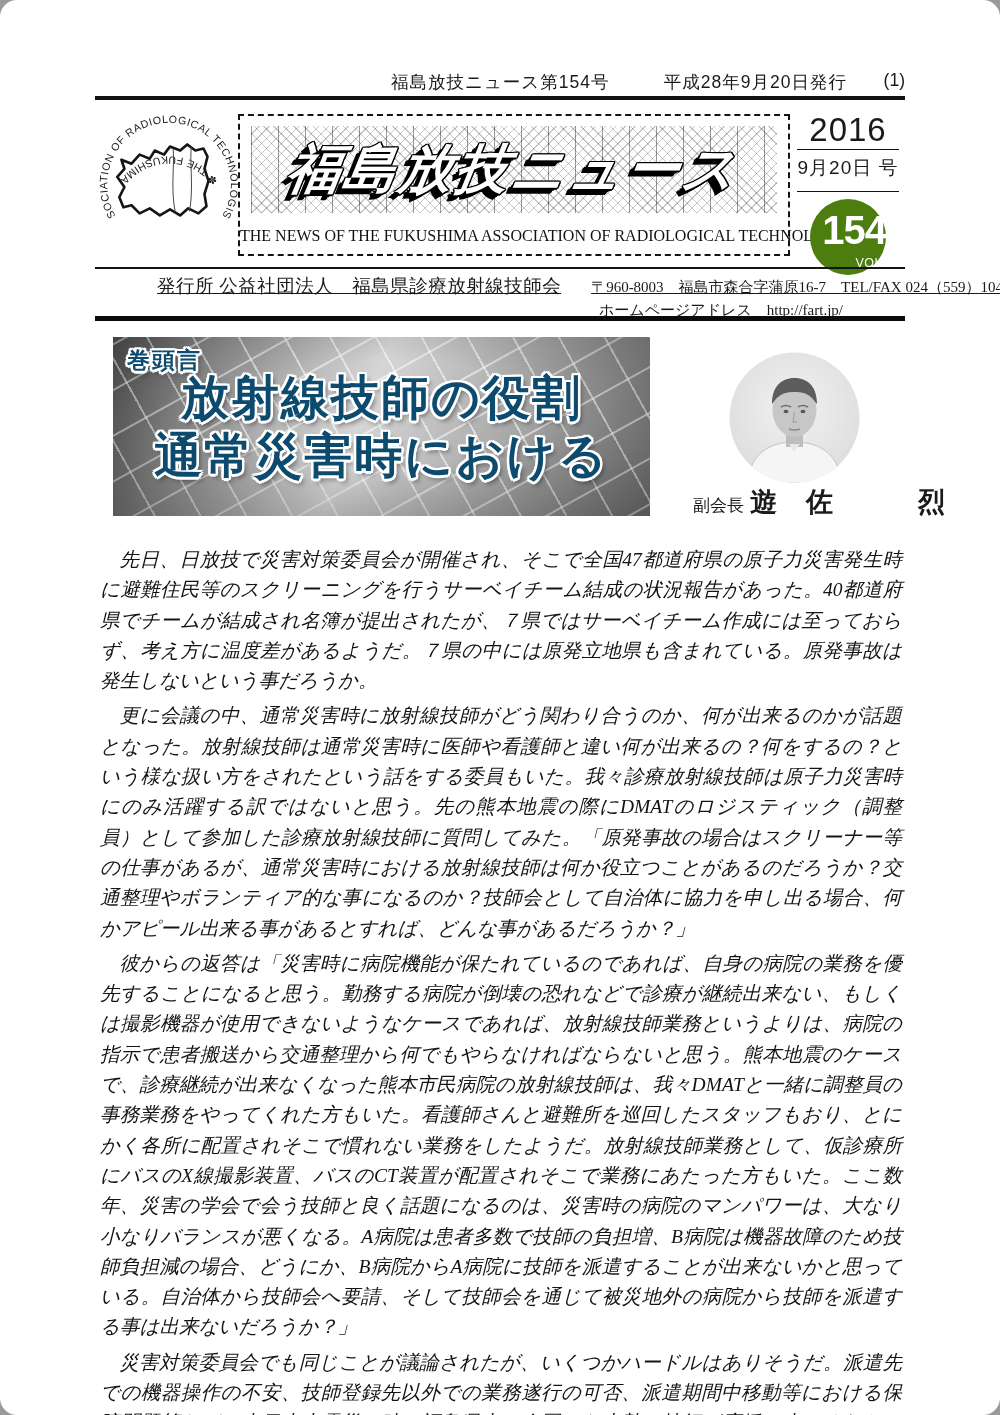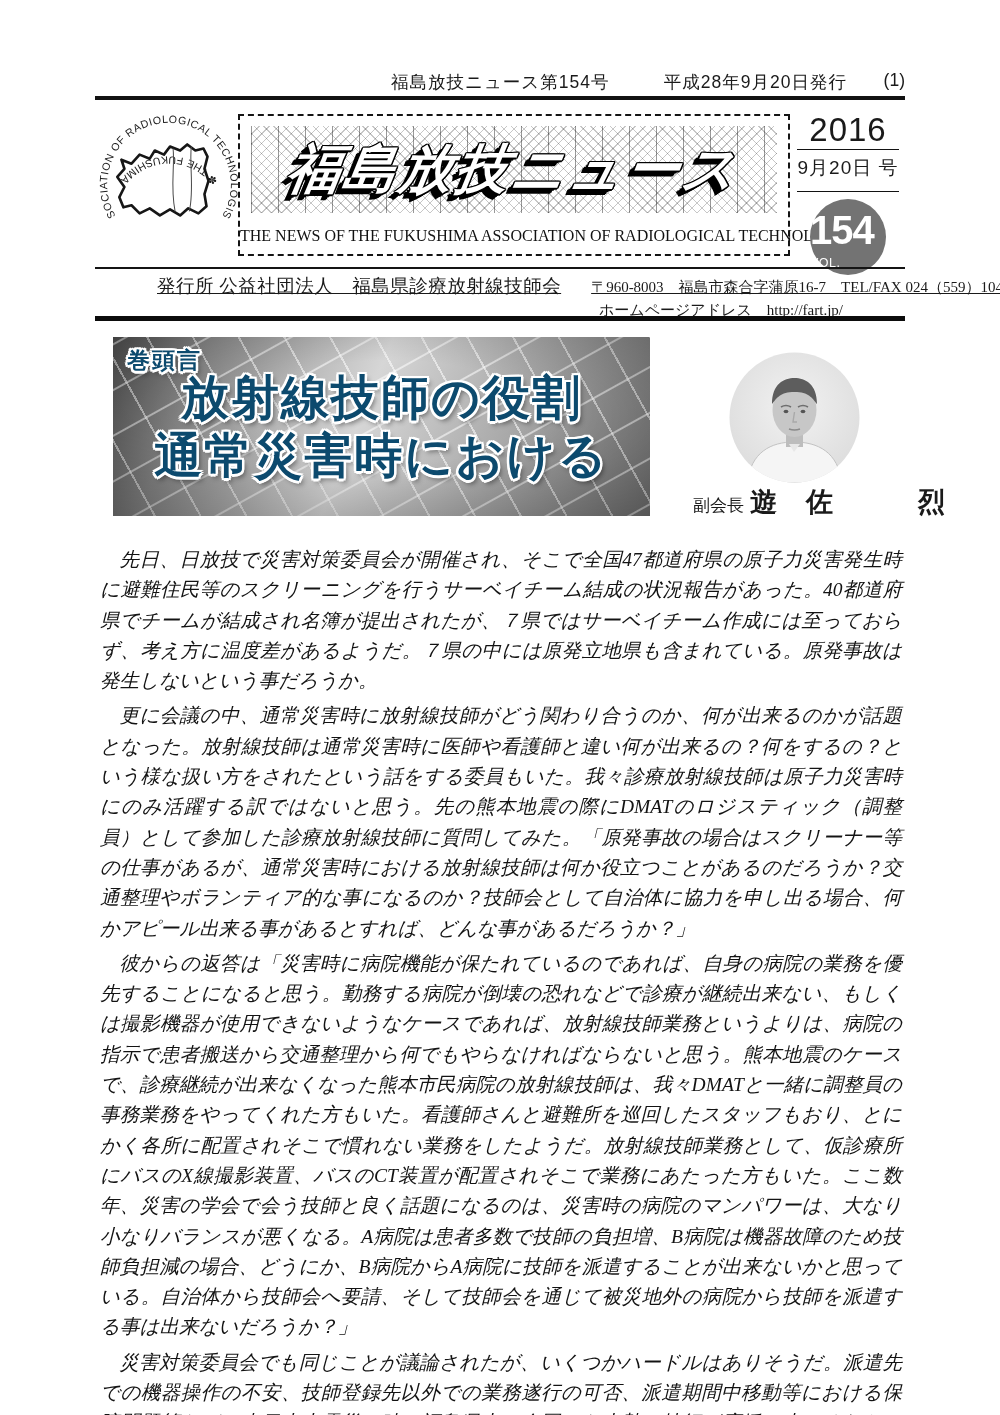--- a/index.html
+++ b/index.html
@@ -1,20 +1,21 @@
 <!DOCTYPE html>
 <html><head>
 <meta charset="utf-8">
 <style>
   * { margin:0; padding:0; box-sizing:border-box; }
   html,body { background:#9a9a9a; }
   .page {
     position:relative; width:1000px; height:1415px; margin:0 auto;
     background:#ffffff; color:#1a1a1a; overflow:hidden;
     font-family:"Liberation Serif","DejaVu Serif",serif;
+    border-radius:17px;
   }
 
   
   .running-head { position:absolute; top:70px; left:95px; width:810px; height:24px;
     font-family:"Liberation Sans","DejaVu Sans",sans-serif; font-size:17.5px; }
   .rh-center { position:absolute; left:296px; top:0; letter-spacing:1px; }
   .rh-right  { position:absolute; right:58px; top:0; letter-spacing:1px; }
   .rh-pagenum{ position:absolute; right:0; top:0; }
   .double-rule { position:absolute; top:96px; left:95px; width:810px; height:4px;
     border-top:1.5px solid #121212; border-bottom:3px solid #121212; }
@@ -42,21 +43,21 @@
   }
   .mast-subtitle { position:absolute; bottom:9px; left:0; right:0; text-align:center;
     font-family:"Liberation Serif","DejaVu Serif",serif; font-size:16px;
     white-space:nowrap; letter-spacing:0; color:#111; }
   .date-col { position:absolute; right:6px; top:2px; width:102px; text-align:center;
     font-family:"Liberation Sans","DejaVu Sans",sans-serif; }
   .year-label { font-size:33px; letter-spacing:1px; line-height:36px; }
   .date-sep { border-top:1.5px solid #121212; margin:1px 0; }
   .issue-label { font-size:19px; padding:4px 0 9px; letter-spacing:1px; white-space:nowrap; }
   .vol-circle { margin:7px auto 0; width:76px; height:76px; border-radius:50%;
-    background:#737373; color:#fff; position:relative; text-align:left; }
+    background:#4d7c0f; color:#fff; position:relative; text-align:right; }
   .vol-num { display:block; font-size:40px; font-weight:bold; line-height:62px; letter-spacing:-1px; }
   .vol-label { position:absolute; bottom:5px; left:0; right:0; font-size:12.5px; letter-spacing:.5px; }
 
   
   .thin-rule  { position:absolute; top:267px; left:95px; width:810px; border-top:2px solid #141414; }
   .publisher { position:absolute; top:273px; left:95px; width:810px; }
   .pub-line1 { display:flex; align-items:baseline;text-decoration:underline; }
   .pub-issuer { margin-left:62px; font-size:18.5px; letter-spacing:.5px; white-space:nowrap; }
   .pub-address { margin-left:30px; font-size:15px; white-space:nowrap; }
   .pub-homepage { text-align:right; margin-right:62px; font-size:15px; margin-top:3px; }

